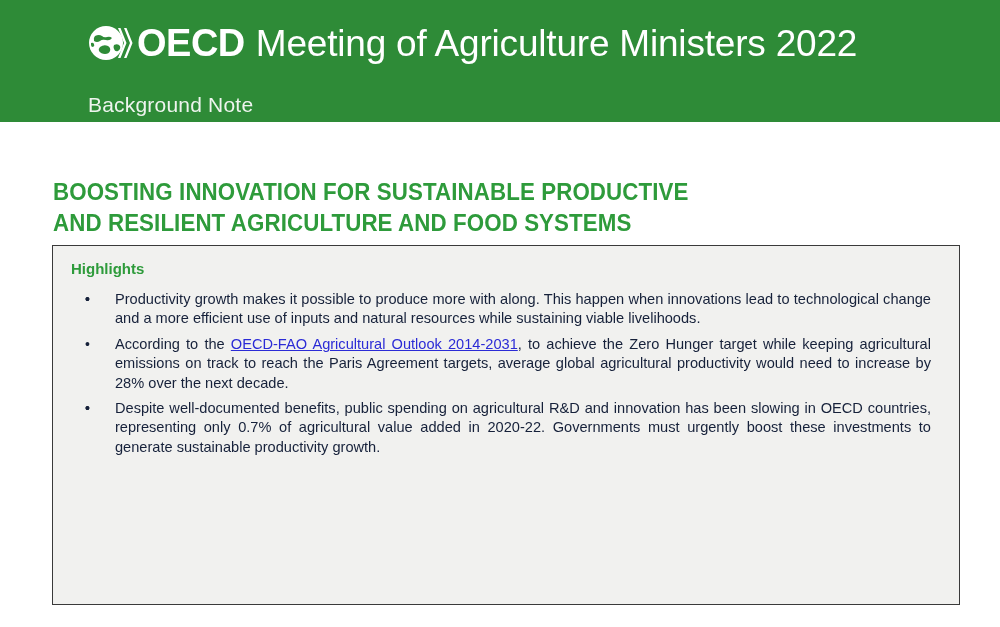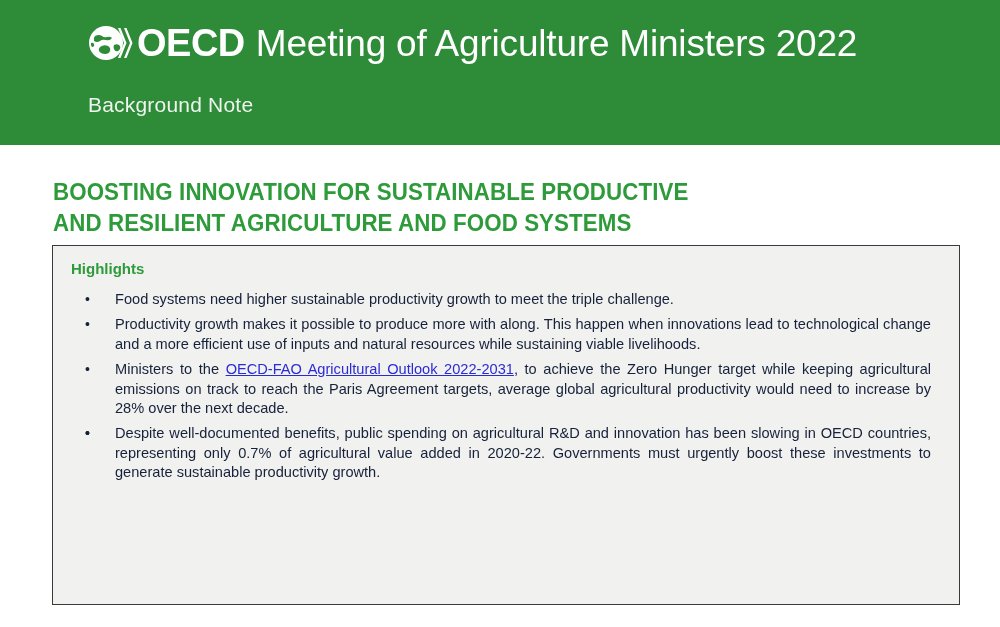--- a/index.html
+++ b/index.html
@@ -14,21 +14,21 @@
     overflow: hidden;
     position: relative;
   }
 
   
   .header-band {
     position: absolute;
     left: 0;
     top: 0;
     width: 1000px;
-    height: 145px;
+    height: 122px;
     background: #2E8B37;
     box-sizing: border-box;
   }
   .header-inner {
     position: absolute;
     left: 88px;
     top: 23px;
     right: 30px;
   }
   .brand-line {
@@ -170,31 +170,30 @@
 </h1>
 
 <section class="highlights-box">
 
   <div class="highlights-heading">Highlights</div>
 
   <ul class="bullet-list">
 
     <li class="bullet-item">
       <span class="bullet-marker">•</span>
-      <span>Food systems need higher sustainable productivity growth to meet the triple challenge.</span>
     </li>
 
     <li class="bullet-item">
       <span class="bullet-marker">•</span>
       <span>Productivity growth makes it possible to produce more with along. This happen when innovations lead to technological change and a more efficient use of inputs and natural resources while sustaining viable livelihoods.</span>
     </li>
 
     <li class="bullet-item">
       <span class="bullet-marker">•</span>
-      <span>Ministers to the </span><a class="doc-link">OECD-FAO Agricultural Outlook 2022-2031</a><span>, to achieve the Zero Hunger target while keeping agricultural emissions on track to reach the Paris Agreement targets, average global agricultural productivity would need to increase by 28% over the next decade.</span>
+      <span>According to the </span><a class="doc-link">OECD-FAO Agricultural Outlook 2014-2031</a><span>, to achieve the Zero Hunger target while keeping agricultural emissions on track to reach the Paris Agreement targets, average global agricultural productivity would need to increase by 28% over the next decade.</span>
     </li>
 
     <li class="bullet-item">
       <span class="bullet-marker">•</span>
     </li>
 
     <li class="bullet-item">
       <span class="bullet-marker">•</span>
       <span>Despite well-documented benefits, public spending on agricultural R&amp;D and innovation has been slowing in OECD countries, representing only 0.7% of agricultural value added in 2020-22. Governments must urgently boost these investments to generate sustainable productivity growth.</span>
     </li>

